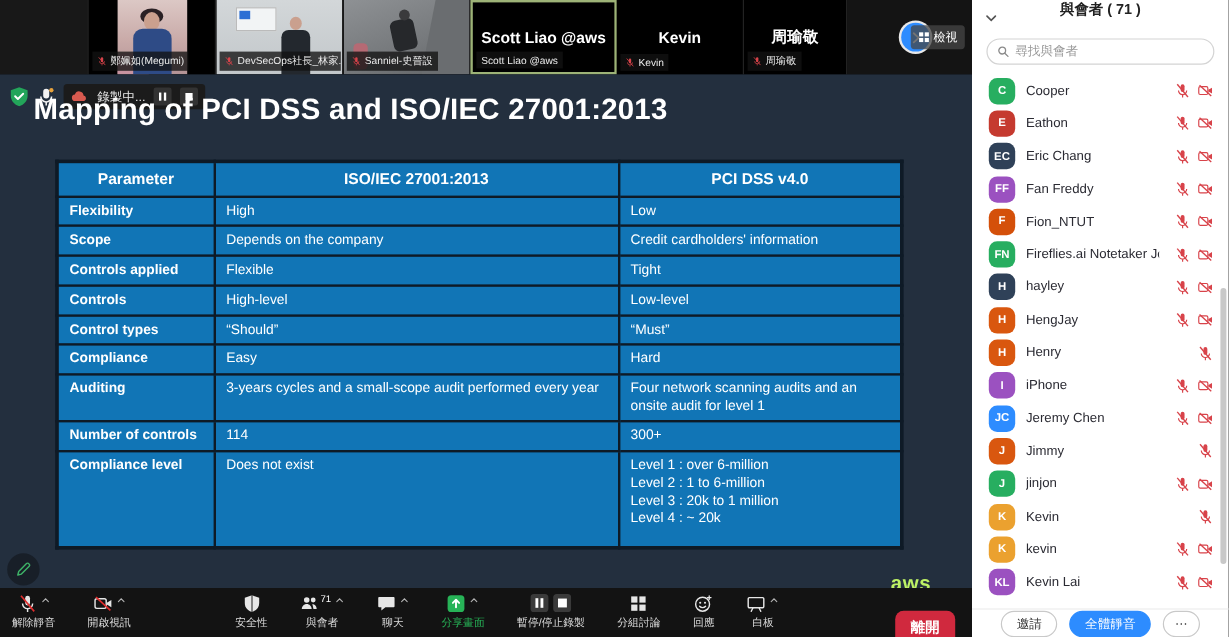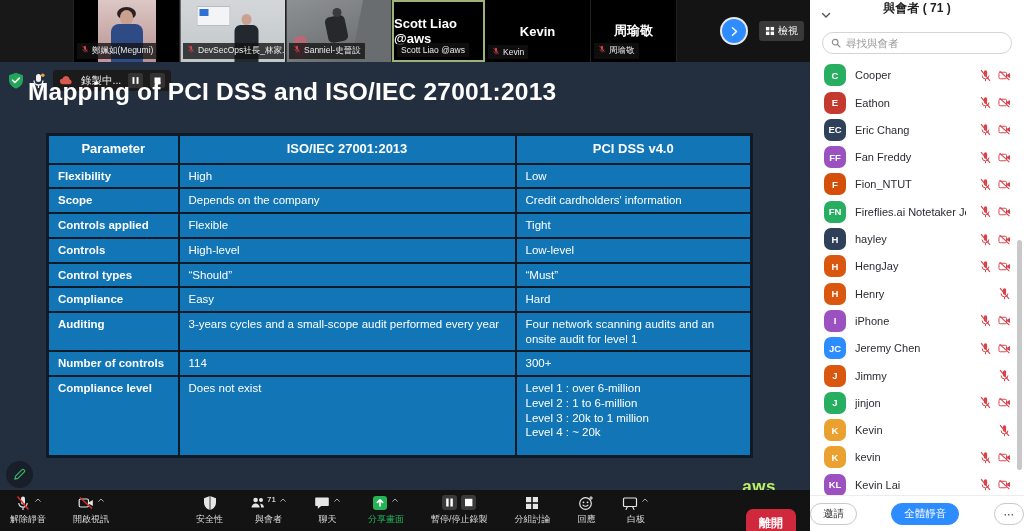--- a/index.html
+++ b/index.html
@@ -9,21 +9,21 @@
   .main { width:810px; display:flex; flex-direction:column; }
 
   
   .video-strip { height:62px; background:#151515; display:flex; position:relative; }
   .tile { height:62px; position:relative; background:#000; border-right:1px solid #222; overflow:hidden; flex:0 0 auto; }
   .tile.empty { background:#181818; }
   .tile.active { border:2px solid #9DB377; }
   .tile .big-name { position:absolute; inset:0; display:flex; align-items:center; justify-content:center;
     color:#fff; font-weight:bold; font-size:13px; }
   .tile .name-pill { position:absolute; left:3px; bottom:3px; background:rgba(18,18,18,.78);
-    color:#ececec; font-size:8.5px; padding:2px 4px; display:flex; align-items:flex-start; gap:3px;
+    color:#ececec; font-size:8.5px; padding:2px 4px; display:flex; align-items:center; gap:3px;
     white-space:nowrap; max-width:96%; overflow:hidden; }
   .tile .name-pill svg { width:8px; height:8px; flex:0 0 auto; }
   .video-inner { position:absolute; top:0; bottom:0; left:50%; transform:translateX(-50%); }
   .scene-megumi { width:58px; background:linear-gradient(180deg,#dcc8c5 0%,#c9aaa8 55%,#b39396 100%); }
   .scene-megumi .sofa { position:absolute; bottom:0; left:0; width:26px; height:18px; background:#c793a0; border-radius:6px 6px 0 0; }
   .scene-megumi .head { position:absolute; top:10px; left:22px; width:13px; height:15px; background:#caa08e; border-radius:50% 50% 45% 45%; }
   .scene-megumi .hair { position:absolute; top:7px; left:19px; width:19px; height:13px; background:#2a2024; border-radius:50%; }
   .scene-megumi .torso { position:absolute; top:24px; left:13px; width:32px; height:38px; background:#2e4b86; border-radius:8px 8px 0 0; }
   .scene-devsecops { width:100%; background:linear-gradient(180deg,#d3d7d9 0%,#c2c7ca 100%); }
   .scene-devsecops .poster { position:absolute; top:6px; left:16px; width:34px; height:20px; background:#f2f4f5; border:1px solid #bbb; }
@@ -90,21 +90,21 @@
     font-family:"Liberation Sans", sans-serif; background:transparent; }
   .sb-search input::placeholder { color:#9a9a9a; }
   .sb-list { flex:1 1 auto; overflow:hidden; padding-top:2px; }
   .p-row { height:27.3px; display:flex; align-items:center; padding:0 13px 0 14px; gap:9px; }
   .p-avatar { width:22px; height:22px; border-radius:7px; color:#fff; font-size:9.5px; font-weight:bold;
     display:flex; align-items:center; justify-content:center; flex:0 0 auto; }
   .p-name { flex:1 1 auto; font-size:11px; color:#2b2b33; white-space:nowrap; overflow:hidden; }
   .p-icons { display:flex; justify-content:flex-end; gap:6px; width:36px; flex:0 0 auto; }
   .p-icons svg { width:13px; height:13px; }
   .sb-scrollbar { position:absolute; right:2px; top:240px; width:5px; height:230px; background:#c8c8c8; border-radius:3px; }
-  .sb-footer { height:36px; border-top:1px solid #ededed; display:flex; align-items:center; justify-content:space-between; gap:10px; }
+  .sb-footer { height:24px; border-top:1px solid #ededed; display:flex; align-items:center; justify-content:center; gap:10px; }
   .sbf-btn { height:22px; border-radius:11px; border:1px solid #c9c9c9; background:#fff; color:#333;
     font-size:10.5px; padding:0 12px; font-family:"Liberation Sans", sans-serif; }
   .sbf-btn.primary { background:#2D8CFF; border-color:#2D8CFF; color:#fff; }
   .sbf-btn.more { padding:0 9px; }
 </style>
 </head>
 <body>
 
 <div class="app">
   <div class="main">
@@ -156,21 +156,21 @@
           <div class="name-pill">
             <svg viewBox="0 0 16 16">
   <rect x="6" y="1.5" width="4" height="8" rx="2" fill="#D8434A"></rect>
   <path d="M3.8 8a4.2 4.2 0 0 0 8.4 0" fill="none" stroke="#D8434A" stroke-width="1.2"></path>
   <line x1="8" y1="12.4" x2="8" y2="15" stroke="#D8434A" stroke-width="1.2"></line>
   <line x1="2.5" y1="1.5" x2="13.5" y2="14.5" stroke="#D8434A" stroke-width="1.4"></line>
             </svg>
             <span>Sanniel-史晉設</span>
           </div>
         </div>
-        <div class="tile active" style="width: 93px;">
+        <div class="tile active" style="width: 122px;">
           <div class="big-name">Scott Liao @aws</div>
           <div class="name-pill">
             <span>Scott Liao @aws</span>
           </div>
         </div>
         <div class="tile" style="width: 106px;">
           <div class="big-name">Kevin</div>
           <div class="name-pill">
             <svg viewBox="0 0 16 16">
   <rect x="6" y="1.5" width="4" height="8" rx="2" fill="#D8434A"></rect>

